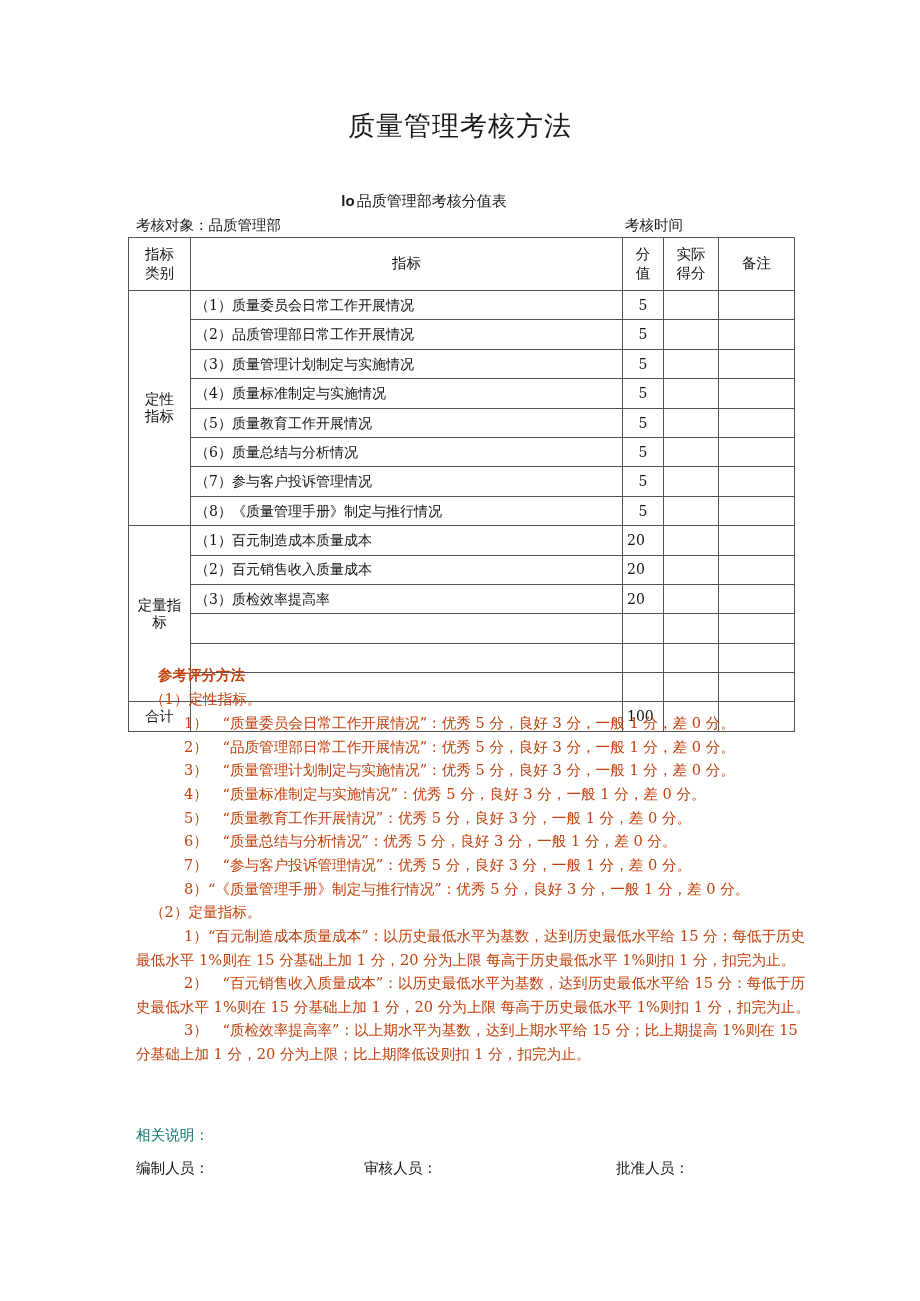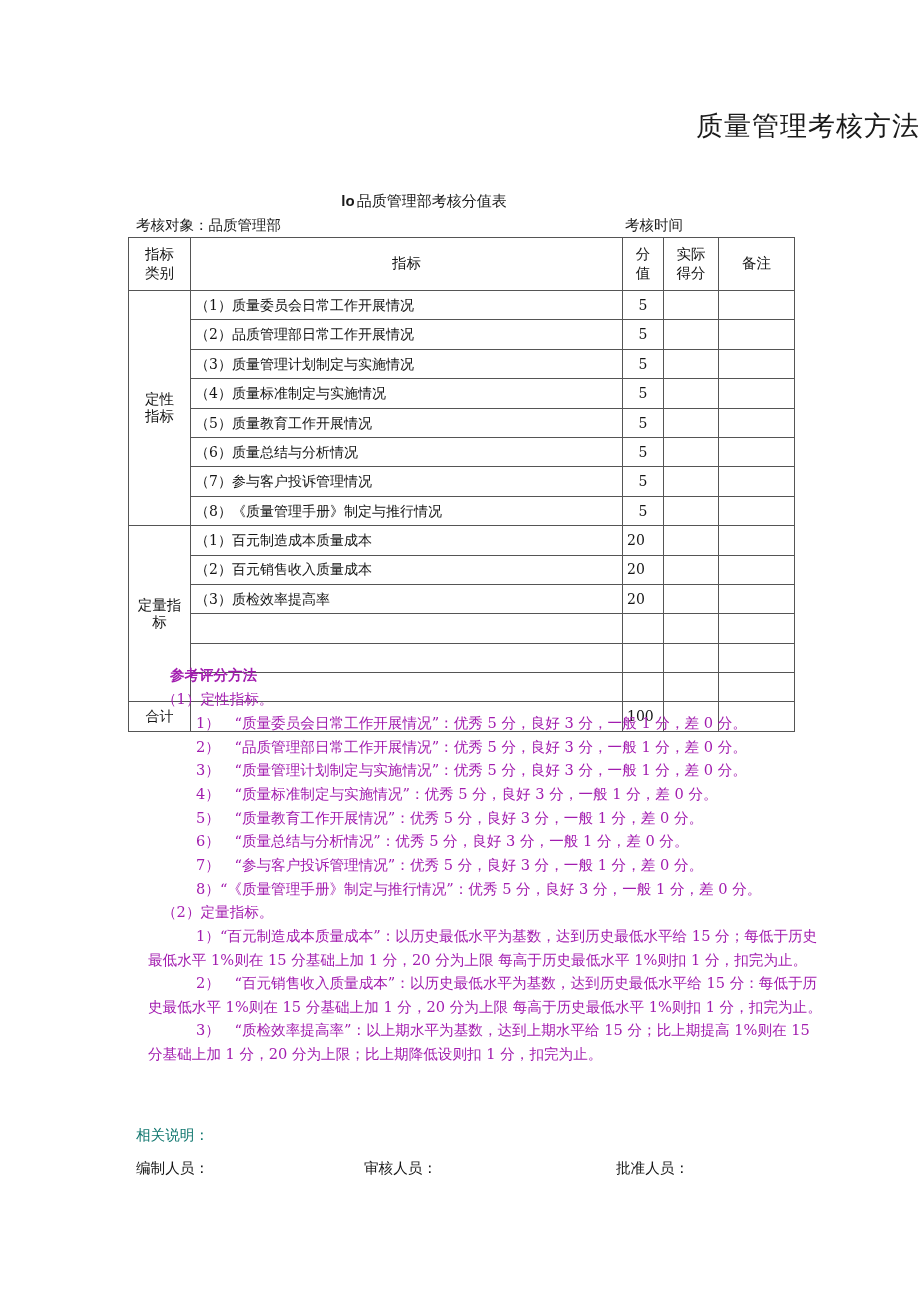--- a/index.html
+++ b/index.html
@@ -21,21 +21,21 @@
     width: 920px;
     height: 1301px;
   }
 
   
   .doc-title {
     position: absolute;
     left: 0;
     top: 108px;
     width: 920px;
-    text-align: right;
+    text-align: center;
     font-size: 27px;
     letter-spacing: 1px;
     font-family: "DejaVu Serif", "Liberation Serif", serif;
     font-weight: 400;
     color: #1a1a1a;
   }
 
   .sub-title {
     position: absolute;
     left: 0;
@@ -108,26 +108,26 @@
   .row-item td { height: 28.4px; margin-top: 36px; }
   .row-empty td { height: 28.4px; }
   .row-total td { height: 28.4px; }
 
   .cat-cell { text-align: center; font-size: 14.5px; line-height: 1.35; }
   .score-cell-left { text-align: left; padding-left: 3px; }
 
   
   .body-copy {
     position: absolute;
-    left: 148px;
+    left: 136px;
     top: 664px;
     width: 678px;
     font-size: 14.6px;
     line-height: 1.62;
-    color: #a21caf;
+    color: #c2410c;
   }
   .body-copy .h-bold {
     font-family: "DejaVu Sans", "Liberation Sans", sans-serif;
     font-weight: bold;
     font-size: 14.5px;
     padding-left: 22px;
   }
   .lvl1 { padding-left: 14px; }
   .lvl2-hang { padding-left: 0px; text-indent: 48px; }
   .para-block { text-indent: 48px; }

